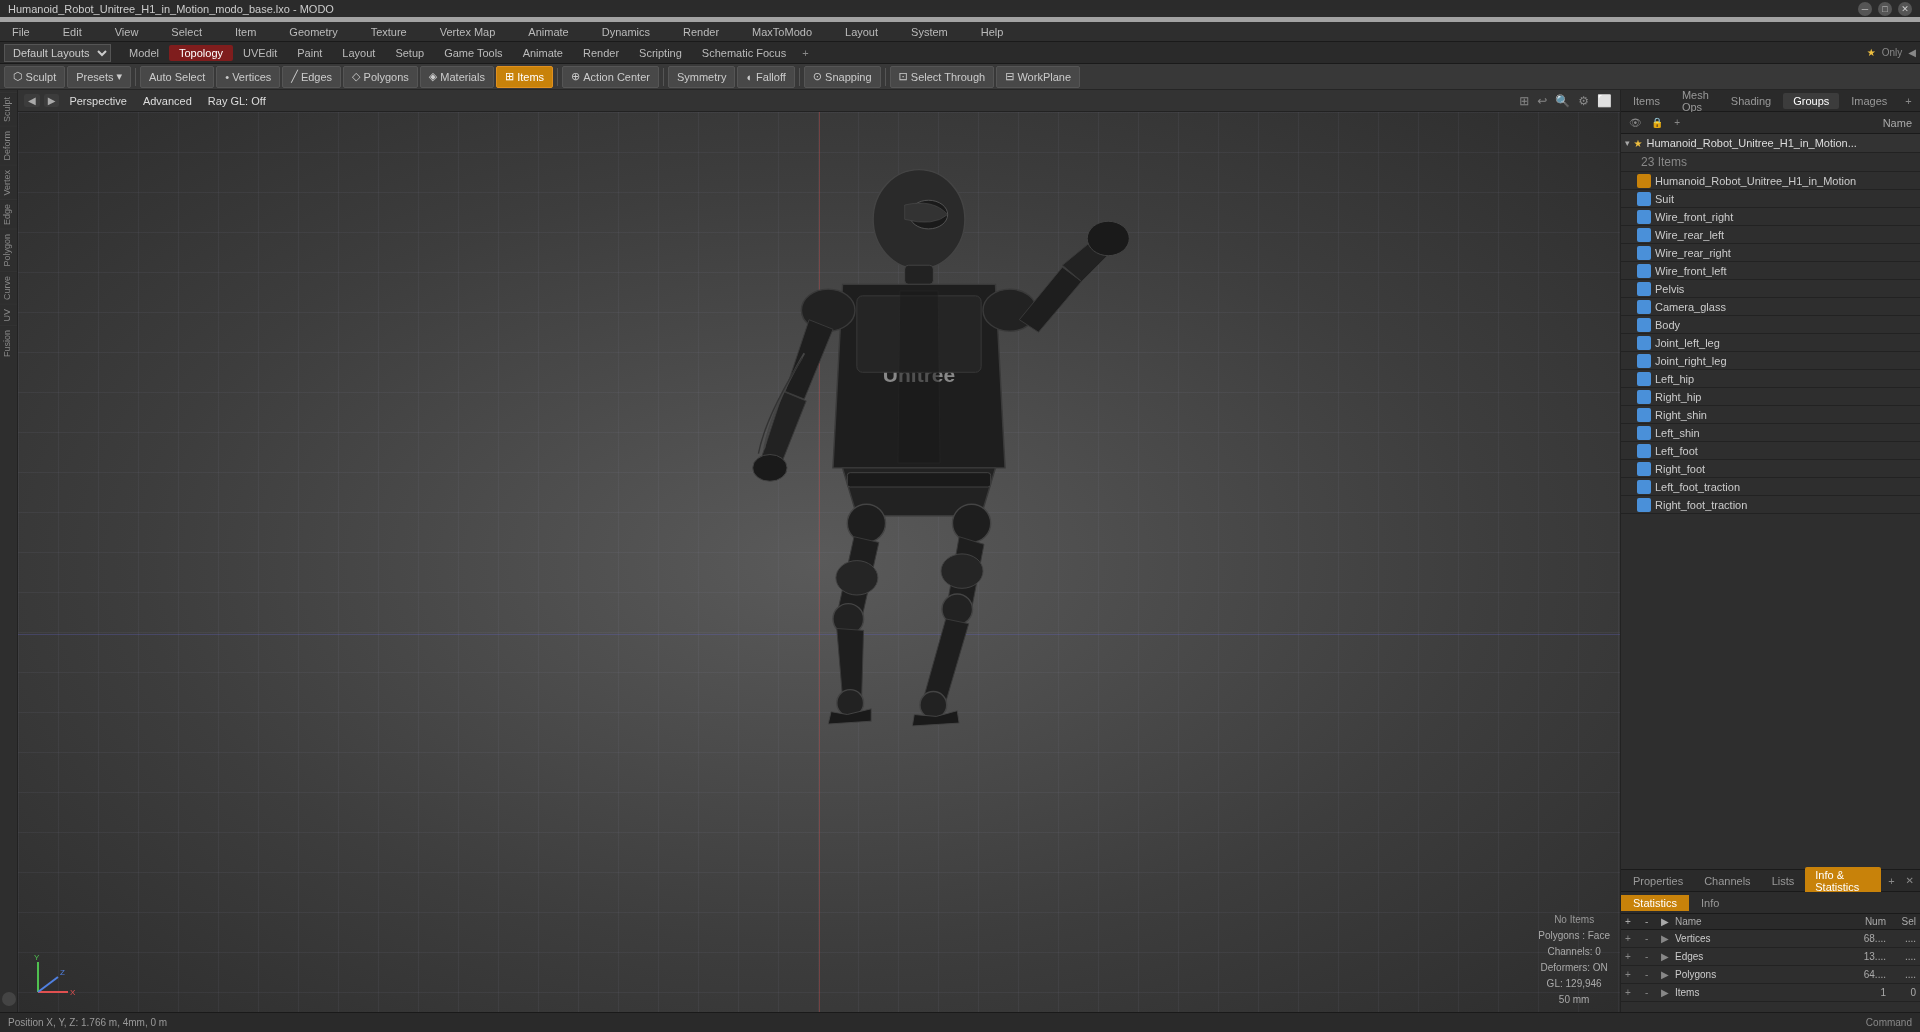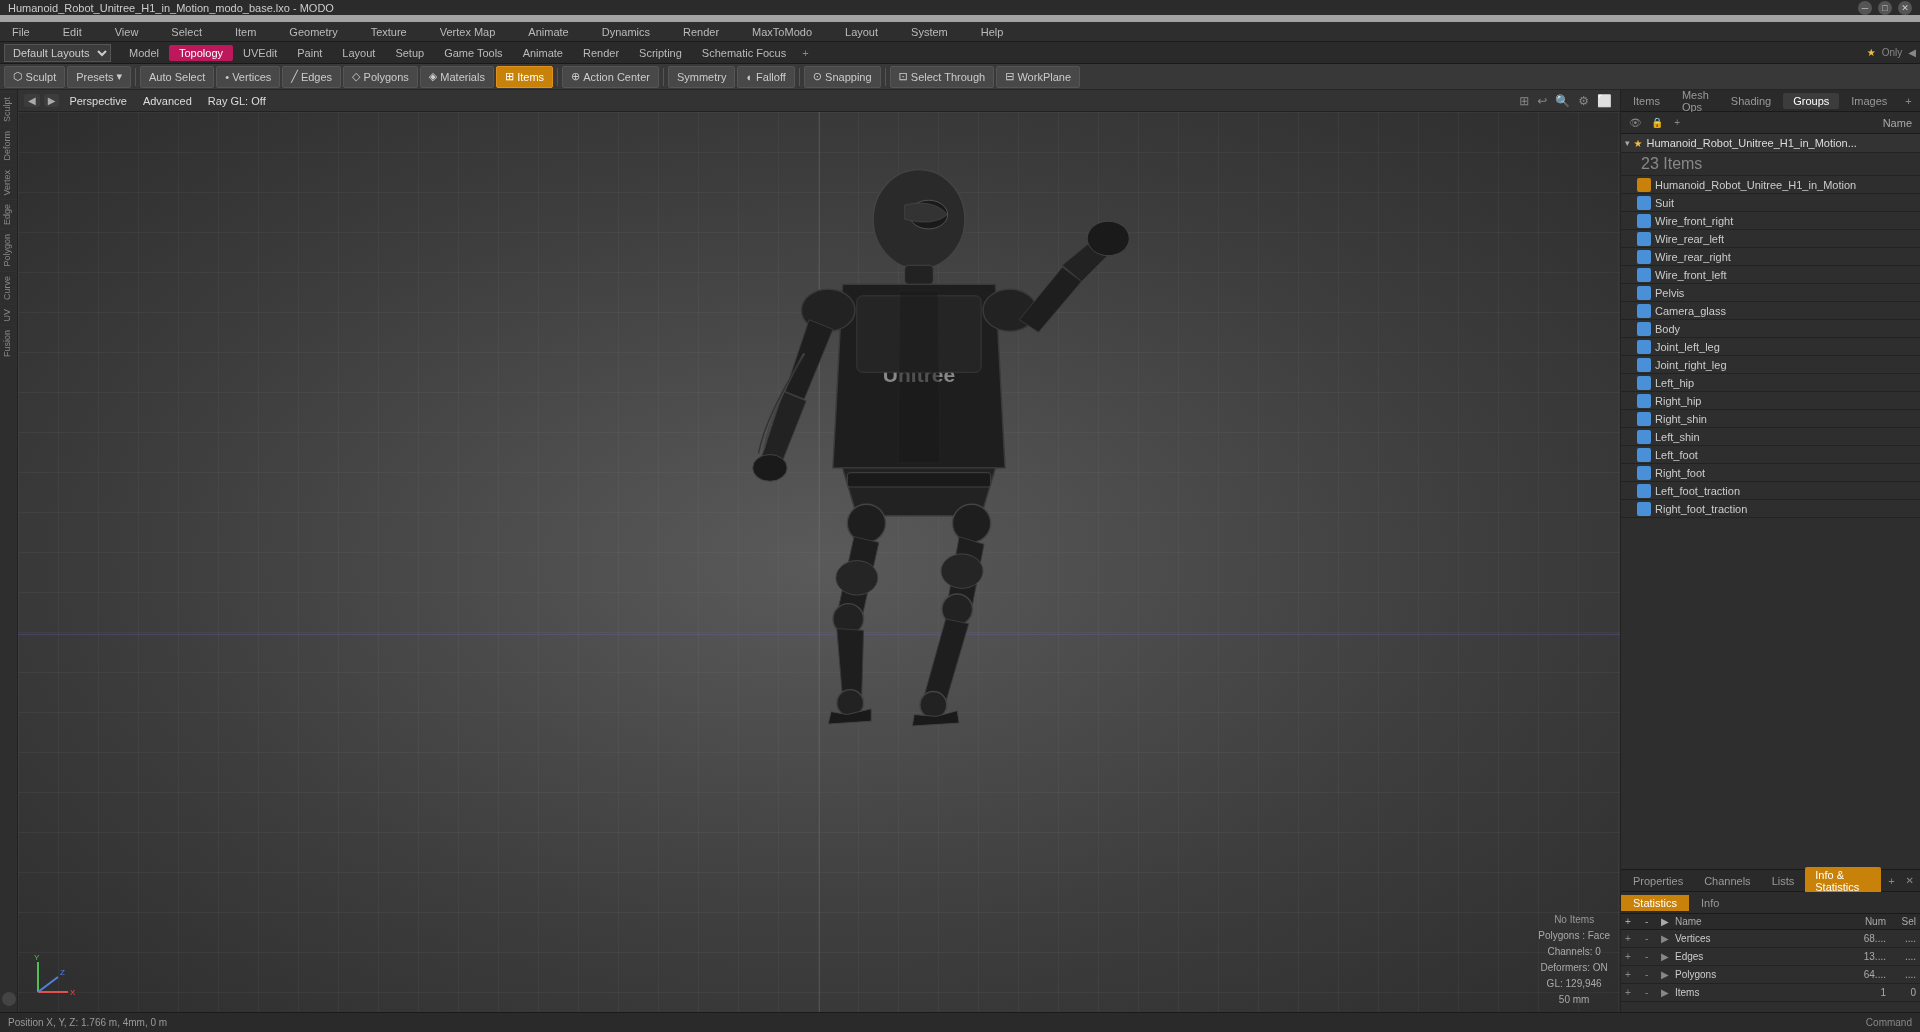--- a/index.html
+++ b/index.html
@@ -1,21 +1,21 @@
 <!DOCTYPE html>
 <html><head>
   <meta charset="utf-8">
   <style>
     * { margin: 0; padding: 0; box-sizing: border-box; }
     body { width: 1920px; height: 1032px; background: #3a3a3a; font-family: 'Segoe UI', Arial, sans-serif; font-size: 11px; color: #ccc; overflow: hidden; }
 
     
     #title-bar {
       height: 22px; background: #2b2b2b; display: flex; align-items: center; justify-content: space-between;
-      padding: 0 8px; border-bottom: 7px solid #a3a3a3;
+      padding: 0 8px; border-bottom: 5px solid #a3a3a3;
     }
     #title-bar .title { font-size: 11px; color: #ccc; }
     #title-bar .win-controls { display: flex; gap: 6px; }
     #title-bar .win-btn { width: 14px; height: 14px; border-radius: 50%; display: flex; align-items: center; justify-content: center; font-size: 9px; cursor: pointer; background: #555; color: #ccc; }
 
     
     #menu-bar {
       height: 20px; background: #2e2e2e; display: flex; align-items: center;
       padding: 0 4px; border-bottom: 1px solid #1a1a1a; gap: 17px;
     }
@@ -24,21 +24,21 @@
     
     #layout-tabs {
       height: 22px; background: #2a2a2a; display: flex; align-items: center;
       border-bottom: 1px solid #1a1a1a; padding: 0 4px;
     }
     #layout-select {
       background: #3c3c3c; color: #ccc; border: 1px solid #555; font-size: 11px;
       padding: 1px 4px; height: 18px; margin-right: 8px; cursor: pointer;
     }
     .layout-tab { padding: 2px 10px; font-size: 11px; color: #bbb; cursor: pointer; border-radius: 2px; }
-    .layout-tab.active { background: #be185d; color: #fff; text-align: center; }
+    .layout-tab.active { background: #7f1d1d; color: #fff; text-align: center; }
     .layout-tab-plus { color: #888; padding: 2px 6px; cursor: pointer; }
 
     
     #toolbar {
       height: 26px; background: #383838; display: flex; align-items: center;
       border-bottom: 1px solid #252525; padding: 0 4px; gap: 2px; flex-wrap: nowrap;
     }
     .tool-btn {
       height: 22px; padding: 0 8px; font-size: 11px; color: #ccc;
       background: #484848; border: 1px solid #555; border-radius: 2px;
@@ -496,21 +496,21 @@
         <div class="scene-col-header" style="background:transparent; border:none;">
           <span>Name</span>
         </div>
       </div>
 
       <div class="scene-group-header">
         <span class="expander">▾</span>
         <span style="font-size:10px; color:#f0c040; margin-right:4px;">★</span>
         <span class="scene-group-name">Humanoid_Robot_Unitree_H1_in_Motion...</span>
       </div>
-      <div style="padding:2px 8px 2px 20px; font-size:16px; color:#888; background:#2e2e2e; border-bottom:1px solid #222;">23 Items</div>
+      <div style="padding:2px 8px 2px 20px; font-size:12px; color:#888; background:#2e2e2e; border-bottom:1px solid #222;">23 Items</div>
 
       <div class="scene-item">
         <div class="scene-item-vis orange"></div>
         <span class="scene-item-name">Humanoid_Robot_Unitree_H1_in_Motion</span>
       </div>
       <div class="scene-item">
         <div class="scene-item-vis"></div>
         <span class="scene-item-name">Suit</span>
       </div>
       <div class="scene-item">

